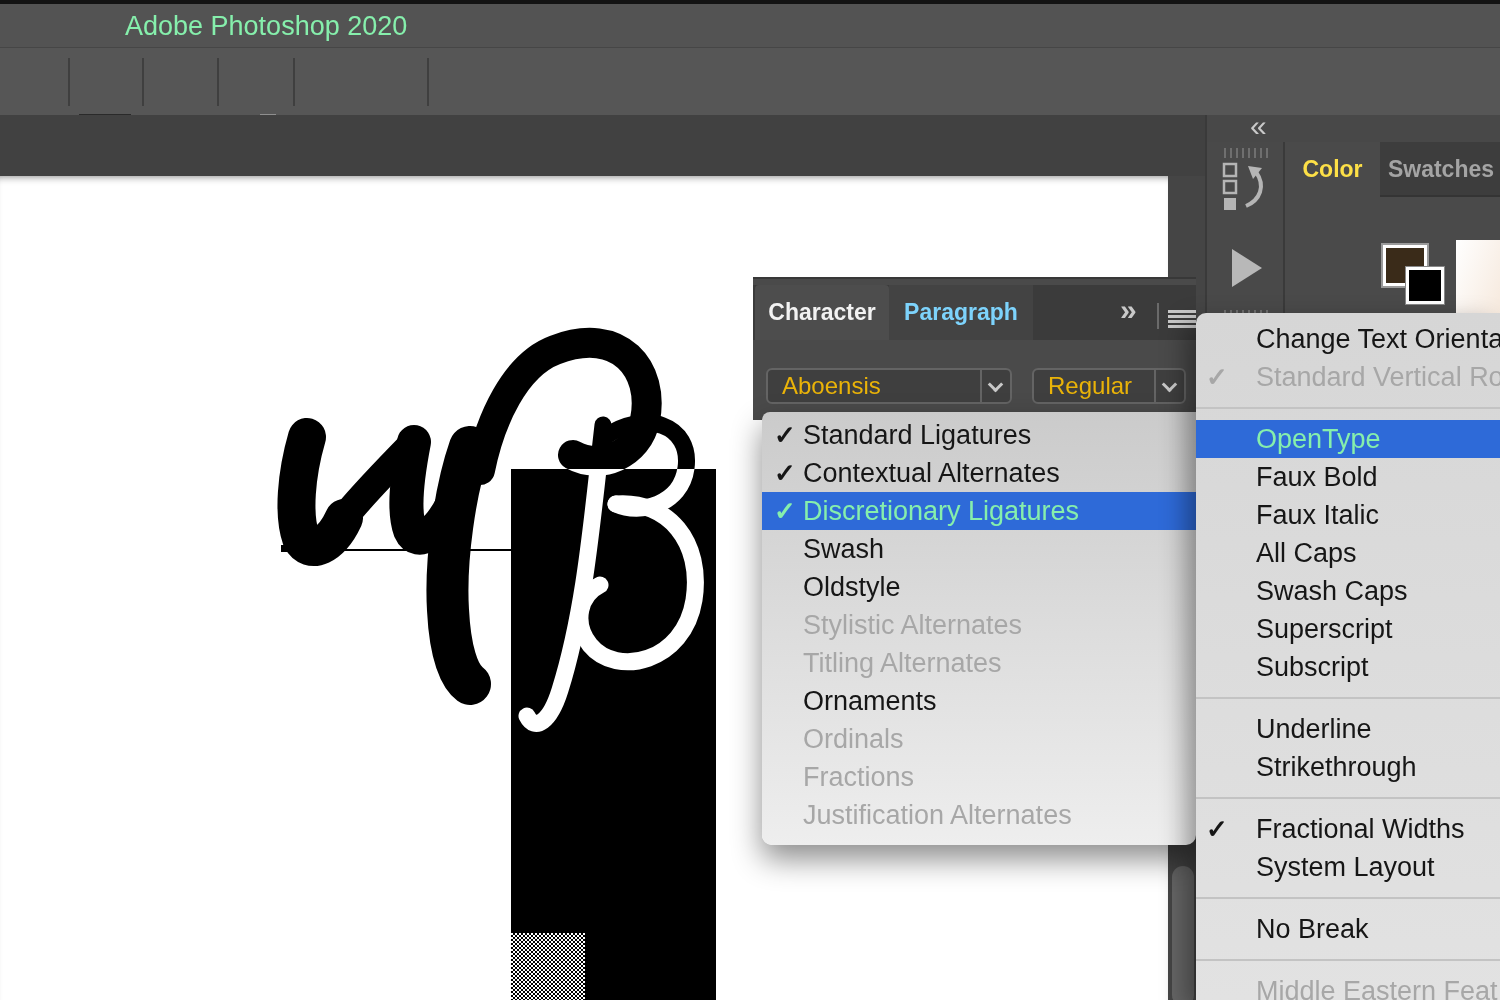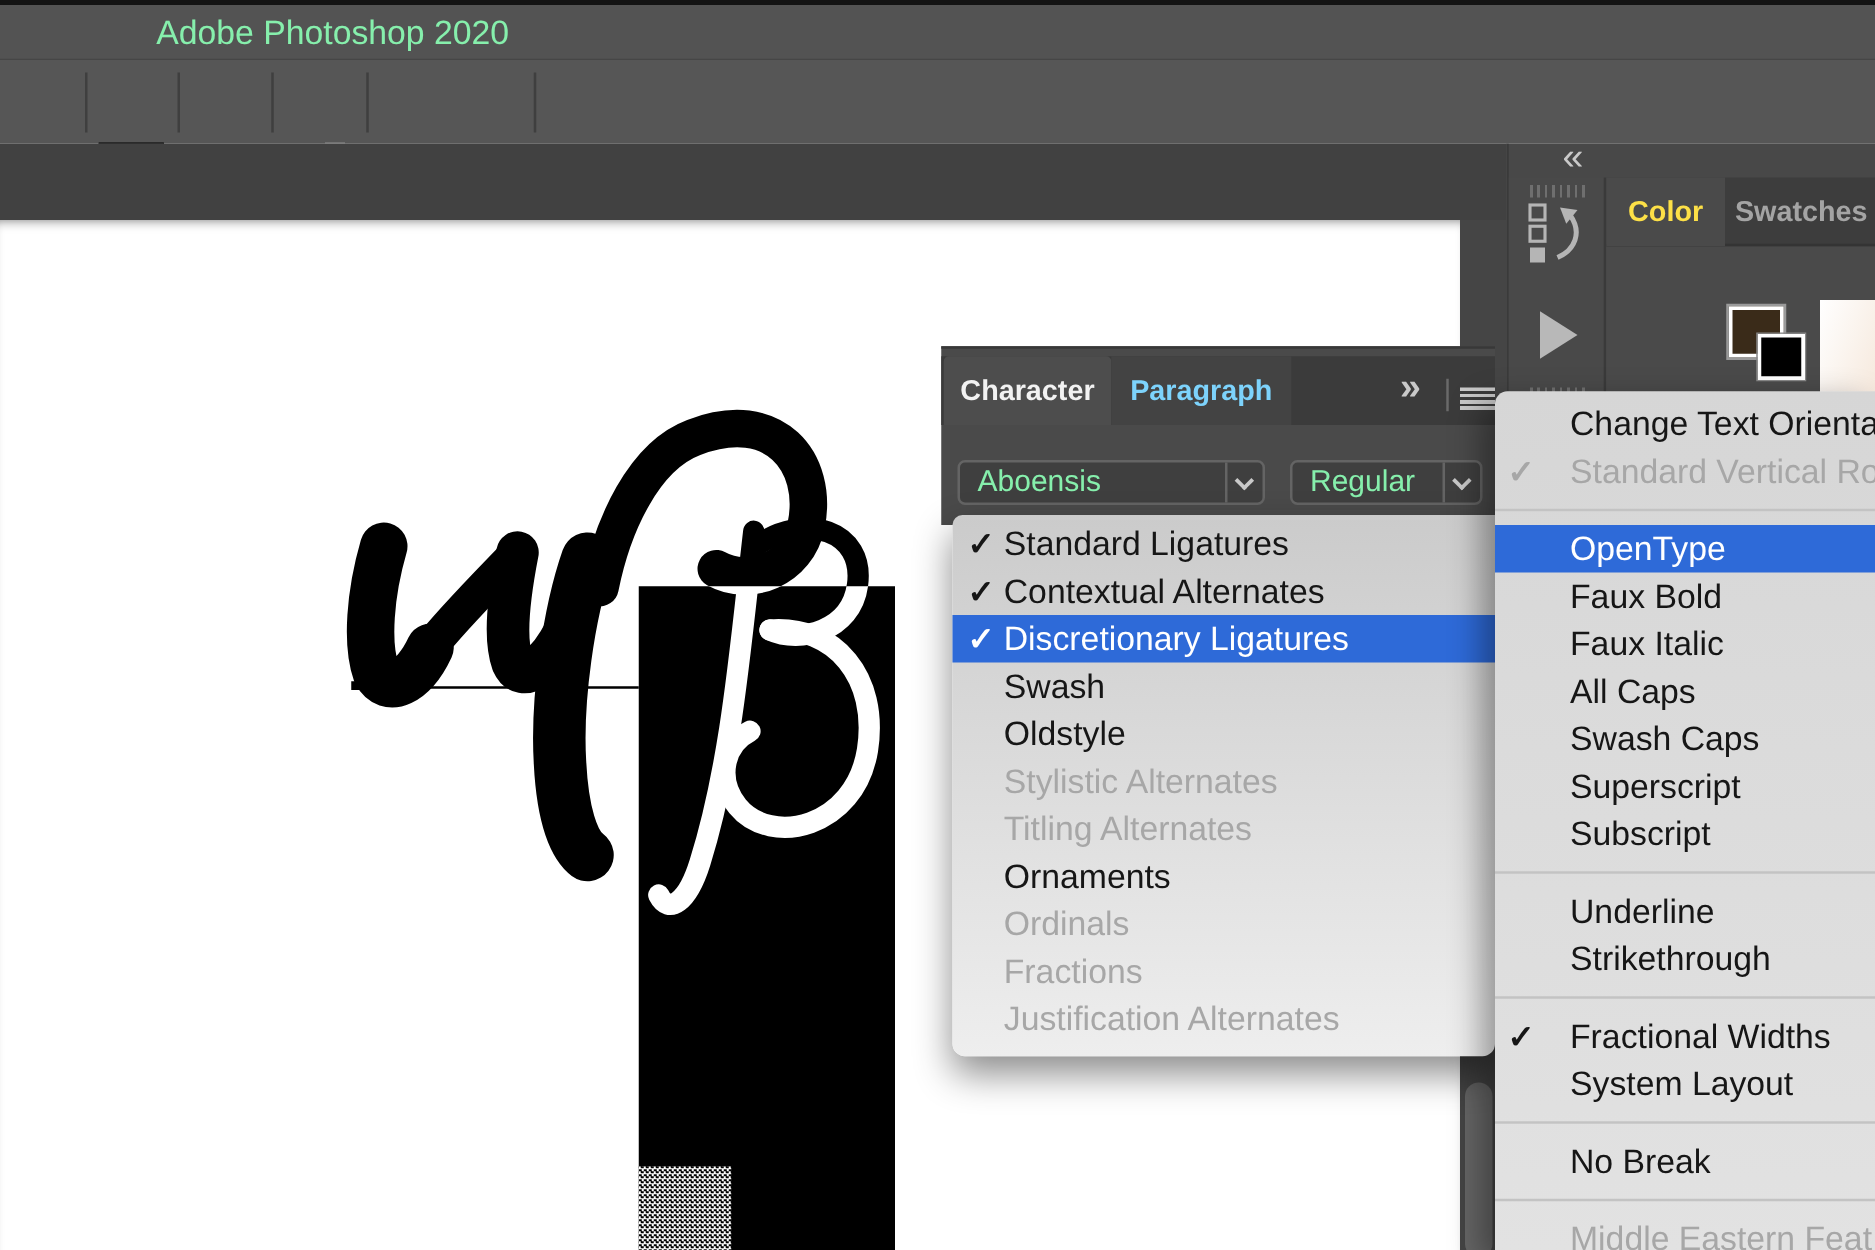--- a/index.html
+++ b/index.html
@@ -78,37 +78,37 @@
                    border-radius:4px 4px 0 0; color:#f2f2f2; font-size:23px; font-weight:bold;
                    text-align:center; line-height:55px; }
   .tab-paragraph { position:absolute; left:136px; top:0; width:144px; height:55px; background:#434343;
                    color:#7dd3fc; font-size:23px; font-weight:bold; text-align:center; line-height:55px; }
   .panel-expand { position:absolute; left:367px; top:8px; font-size:30px; font-weight:bold;
                   color:#c9c9c9; letter-spacing:-3px; }
   .panel-vdiv { position:absolute; left:404px; top:18px; width:2px; height:26px; background:#6a6a6a; }
   .panel-burger { position:absolute; left:415px; top:25px; width:28px; height:18px;
                   background:repeating-linear-gradient(#c8c8c8 0 3px, transparent 3px 5px); }
   .combo { position:absolute; top:89px; height:36px; background:#3f3f3f; border:2px solid #646464;
-           border-radius:6px; color:#86efac; font-size:24px; line-height:32px; }
+           border-radius:6px; color:#eab308; font-size:24px; line-height:32px; }
   .combo-font  { left:13px;  width:246px; }
   .combo-style { left:279px; width:154px; }
   .combo-label { position:absolute; left:14px; top:0; line-height:32px; white-space:nowrap; }
   .combo-chev-box { position:absolute; right:0; top:0; width:30px; height:32px; border-left:2px solid #646464; }
   .chev-down { position:absolute; left:8px; top:9px; width:11px; height:11px;
                border-right:3px solid #c9c9c9; border-bottom:3px solid #c9c9c9; transform:rotate(45deg); }
 
   
   .ot-menu { position:absolute; left:762px; top:412px; width:434px; height:433px;
              background:linear-gradient(#cbcbcb, #eeeeee); border-radius:8px 0 10px 10px;
              box-shadow:0 14px 30px rgba(0,0,0,.45); padding-top:4px; }
   .menu-row { position:relative; height:38px; line-height:38px; font-size:27px; color:#161616;
               padding-left:41px; white-space:nowrap; }
   .menu-row .chk { position:absolute; left:12px; top:0; font-size:26px; font-weight:bold; color:#161616; }
   .menu-row.disabled, .menu-row.disabled .chk { color:#a7a7a7; }
-  .menu-row.selected, .menu-row.selected .chk { color:#ffffff; }
+  .menu-row.selected, .menu-row.selected .chk { color:#86efac; }
 
   
   .ctx-menu { position:absolute; left:1196px; top:313px; width:304px; height:687px;
               background:linear-gradient(#d6d6d6, #e2e2e2); border-radius:10px 0 0 0;
               box-shadow:-10px 10px 26px rgba(0,0,0,.38); padding-top:7px; }
   .ctx-menu .menu-row { padding-left:60px; }
   .ctx-menu .menu-row .chk { left:10px; }
   .menu-sep { height:2px; background:#c3c3c3; margin:11px 0; }
 </style>
 </head>

